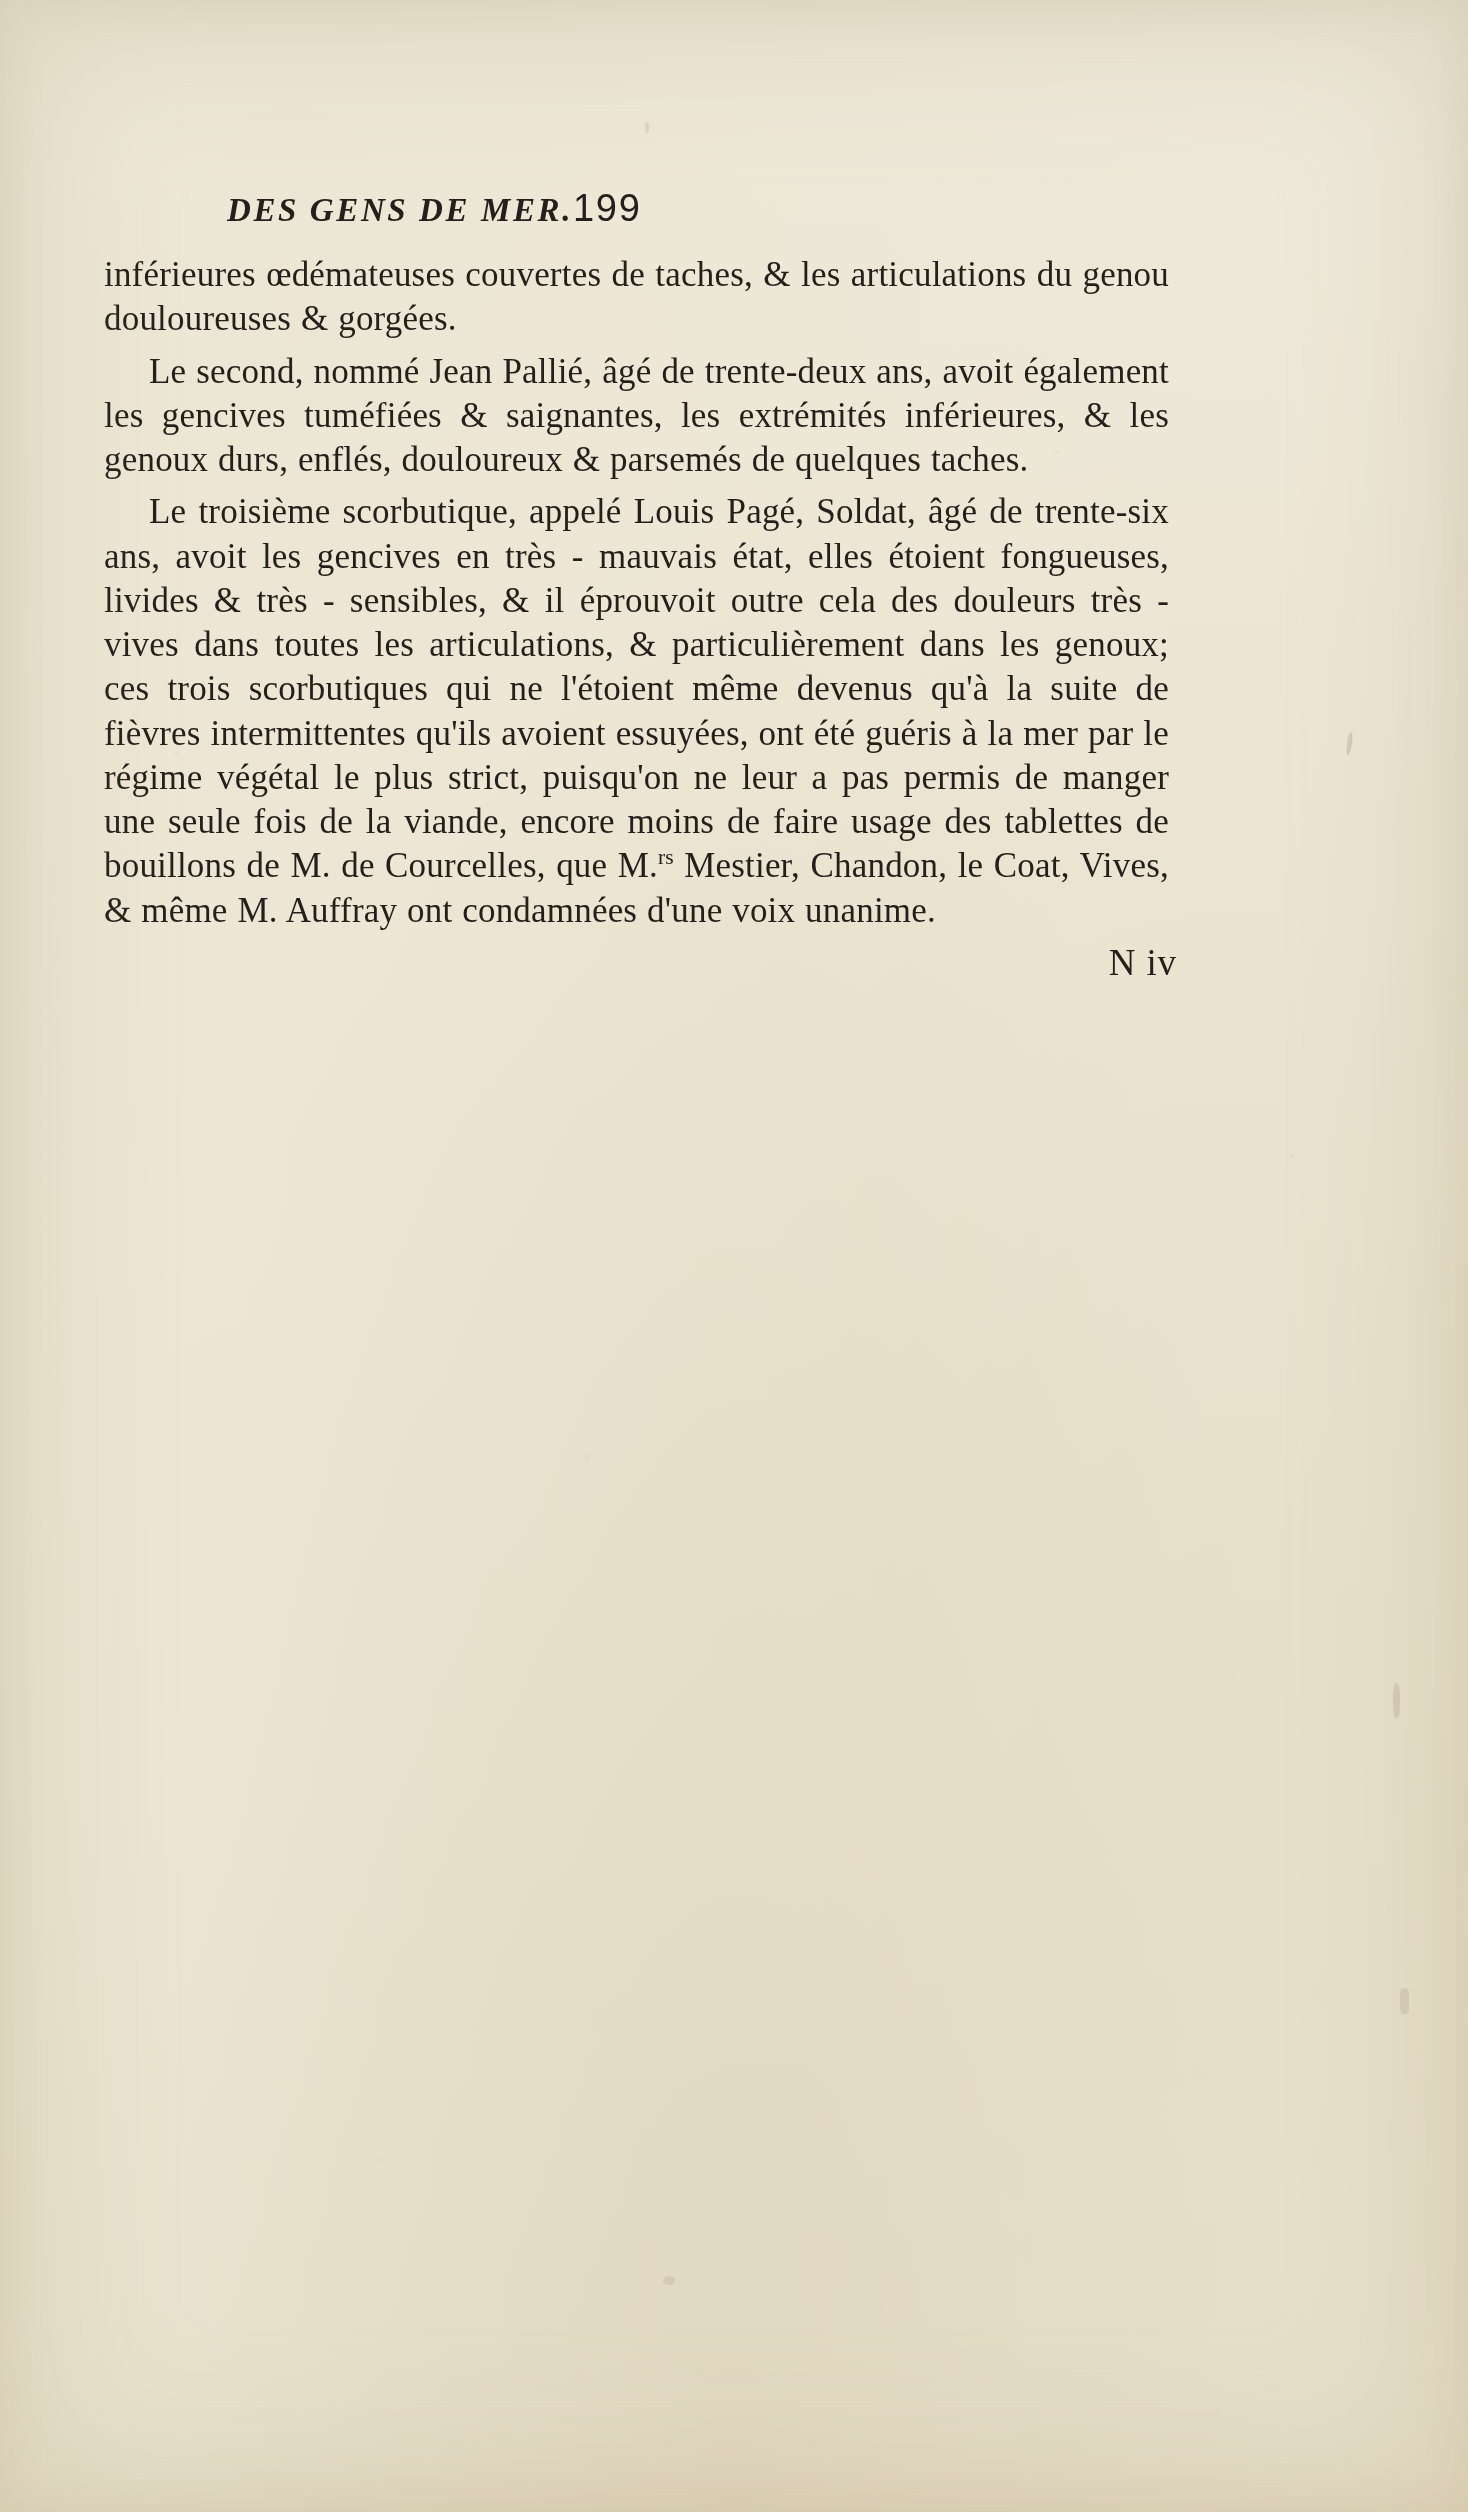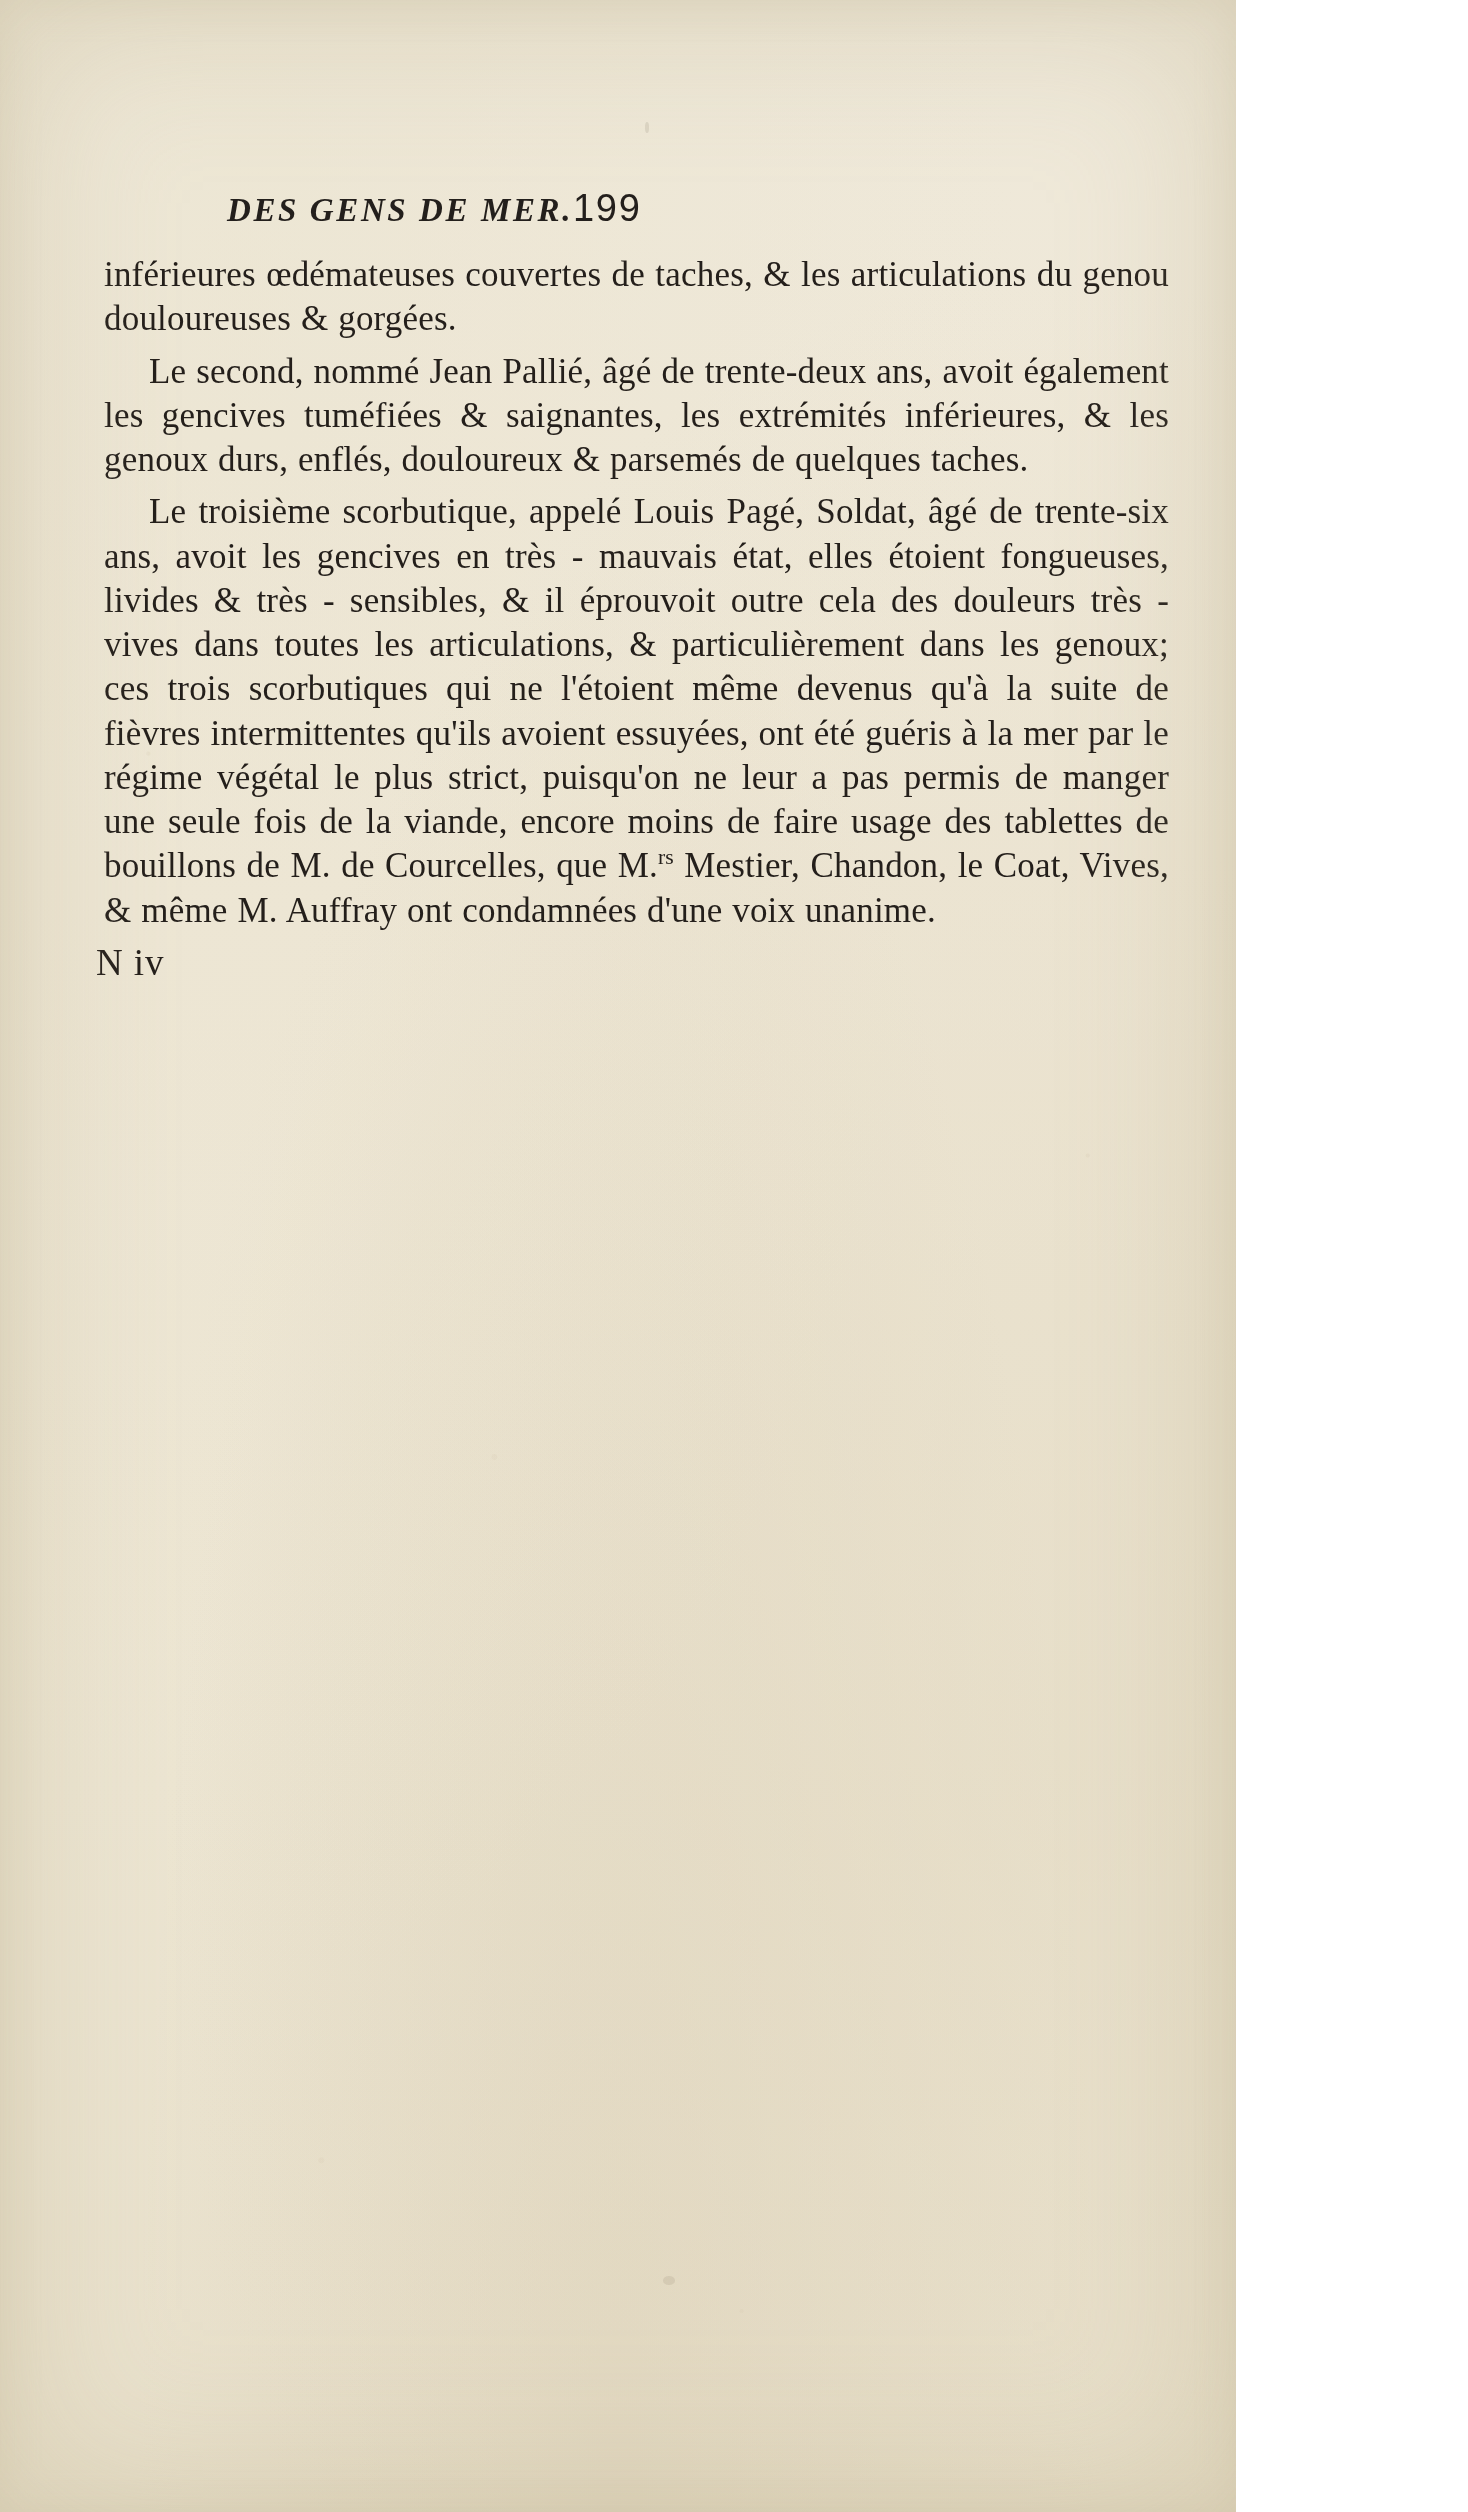--- a/index.html
+++ b/index.html
@@ -8,21 +8,21 @@
     background: #ffffff;
   }
   body {
     width: 1468px;
     height: 2512px;
     overflow: hidden;
     font-family: "Liberation Serif", serif;
   }
   .page {
     position: relative;
-    width: 1236px;
+    width: 1468px;
     height: 2512px;
     background:
       radial-gradient(ellipse at 20% 12%, rgba(235,228,208,0.55) 0%, rgba(235,228,208,0) 55%),
       radial-gradient(ellipse at 85% 70%, rgba(226,216,192,0.5) 0%, rgba(226,216,192,0) 60%),
       radial-gradient(ellipse at 50% 100%, rgba(219,208,183,0.55) 0%, rgba(219,208,183,0) 55%),
       linear-gradient(178deg, #efe9da 0%, #eee7d6 35%, #ece5d2 70%, #e8e0cb 100%);
     overflow: hidden;
   }
   
   .grain {
@@ -84,21 +84,21 @@
     text-align: justify;
     text-justify: inter-word;
     letter-spacing: 0.2px;
     word-spacing: 0.9px;
   }
   p.body + p.body { margin-top: 1.7px; }
   p.indent { text-indent: 45px; }
 
   .catch {
     margin-top: 3px;
-    text-align: left;
+    text-align: right;
     font-size: 37px;
     color: #241f1b;
     letter-spacing: 0.9px;
   }
 
   .sup {
     font-size: 0.62em;
     vertical-align: super;
     letter-spacing: 0;
   }

